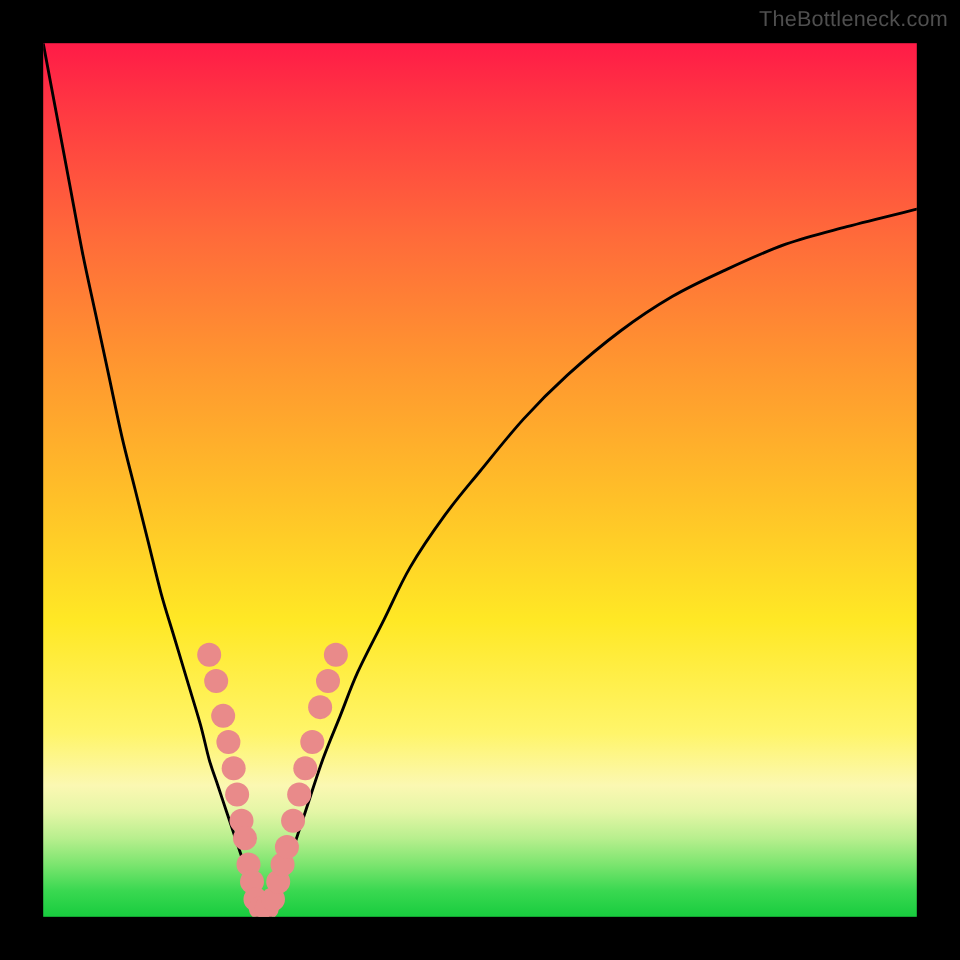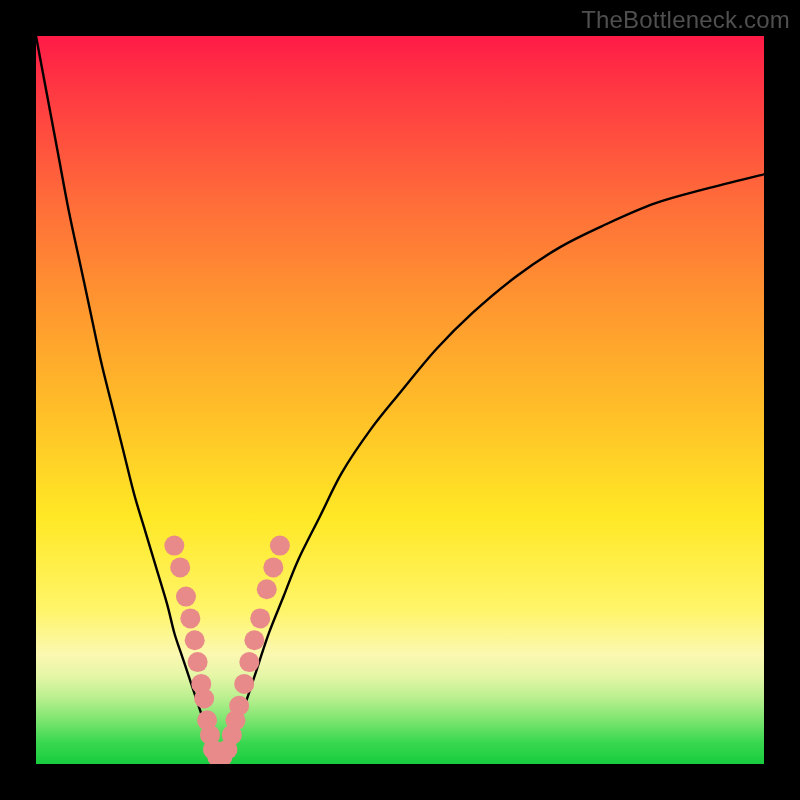--- a/index.html
+++ b/index.html
@@ -41,21 +41,21 @@
       #7ce56f 94%,
       #3ad851 97%,
       #18cc3e 100%
     );
   }
   .watermark {
     position: absolute;
     top: 6px;
     right: 10px;
     color: #4f4f4f;
-    font-size: 24px;
+    font-size: 18px;
     font-weight: 400;
     letter-spacing: 0.2px;
     user-select: none;
   }
   svg.curves {
     position: absolute;
     left: 0;
     top: 0;
   }
 </style>

